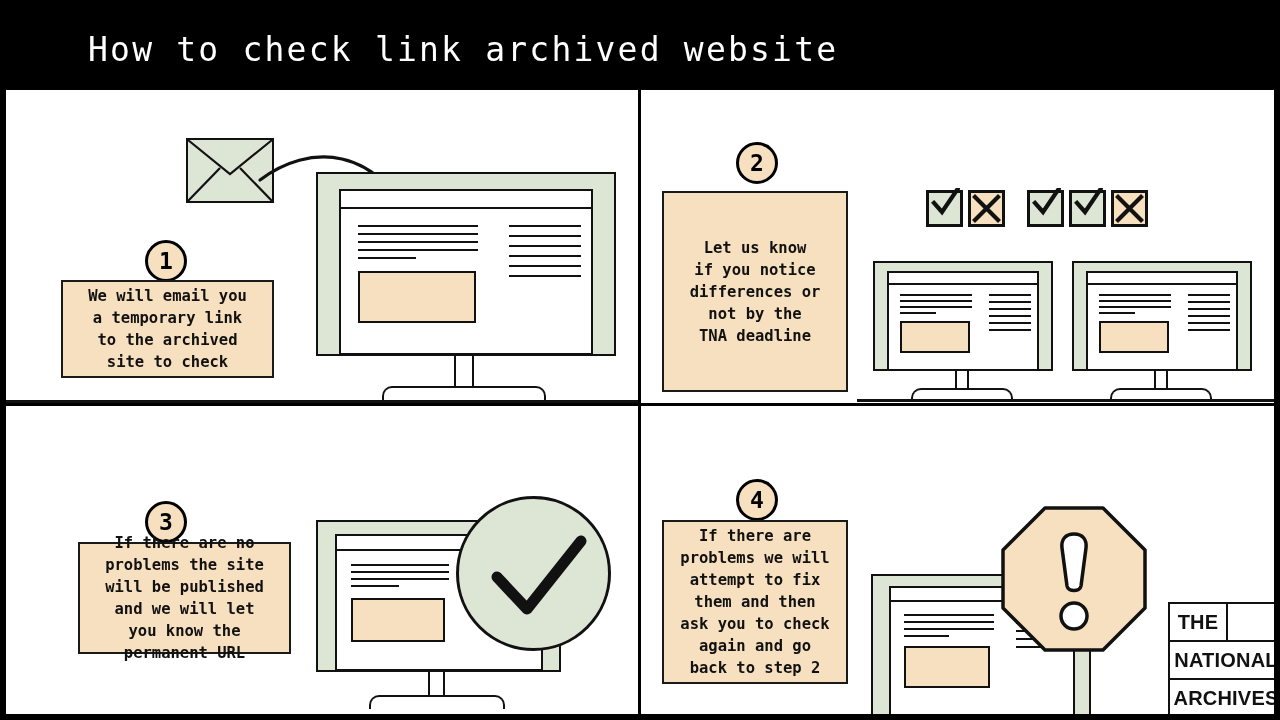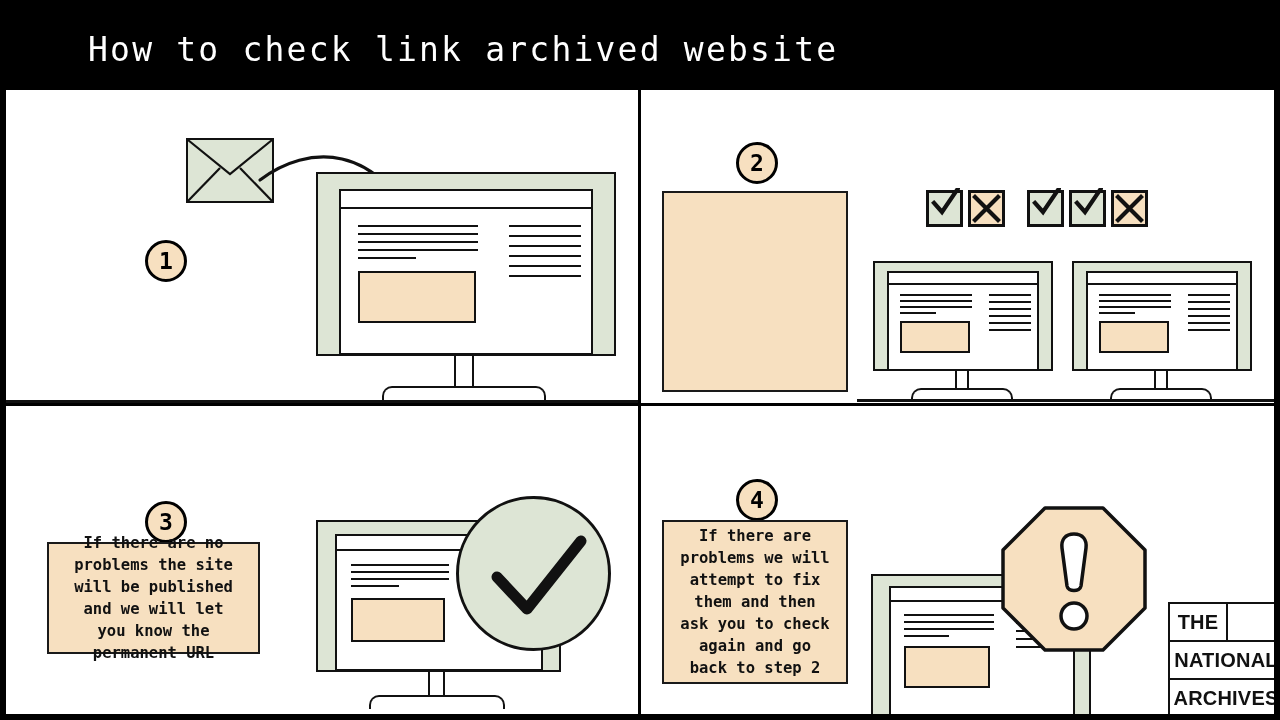--- a/index.html
+++ b/index.html
@@ -142,20 +142,26 @@
         </svg>
       </div>
 
       <svg class="arrow" width="200" height="130" viewBox="0 0 200 130" style="position:absolute; left:250px; top:48px;">
         <path d="M4,42 C52,6 122,4 162,96" fill="none" stroke="#111" stroke-width="3.2" stroke-linecap="round"></path>
         <path d="M150,78 L163,104 L174,80" fill="#111"></path>
       </svg>
 
       <div class="badge" style="left:139px; top:150px;">1</div>
 
+      <div class="caption" style="left:55px; top:190px; width:213px; height:98px;">
+        <div class="para">We will email you
+a temporary link
+to the archived
+site to check</div>
+      </div>
 
       <div class="monitor" style="left:310px; top:82px; width:300px; height:228px;">
         <div class="mon-bezel" style="height:184px;"></div>
         <div class="mon-screen" style="left:23px; top:17px; width:254px; height:166px;">
           <div class="mon-topbar" style="height:18px;"></div>
           <div class="ln" style="left:17px; top:34px; width:120px; height:2.4px;"></div>
           <div class="ln" style="left:17px; top:42px; width:120px; height:2.4px;"></div>
           <div class="ln" style="left:17px; top:50px; width:120px; height:2.4px;"></div>
           <div class="ln" style="left:17px; top:58px; width:120px; height:2.4px;"></div>
           <div class="ln" style="left:17px; top:66px; width:58px; height:2.4px;"></div>
@@ -171,20 +177,25 @@
         <div class="mon-base" style="left:66px; top:214px; width:164px; height:16px;"></div>
       </div>
       <div class="ground" style="left:0; top:310px; width:632px;"></div>
     </div>
 
     <div class="panel p2">
 
       <div class="badge" style="left:95px; top:52px;">2</div>
 
       <div class="caption" style="left:21px; top:101px; width:186px; height:201px; line-height:22px;">
+        <div class="para">Let us know
+if you notice
+differences or
+not by the
+TNA deadline</div>
       </div>
 
       <div class="markrow" style="left:285px; top:100px;">
         <div class="markbox green">
           <svg width="31" height="31" viewBox="0 0 31 31" style="position:absolute;left:0;top:-5px;">
             <path d="M5,15 L13,24 L30,-1" fill="none" stroke="#111" stroke-width="4.2" stroke-linecap="square"></path>
           </svg>
         </div>
         <div class="markbox peach gap">
           <svg width="31" height="31" viewBox="0 0 31 31" style="position:absolute;left:0;top:0;">
@@ -248,21 +259,21 @@
         <div class="mon-base" style="left:38px; top:127px; width:102px; height:12px;"></div>
       </div>
 
       <div class="ground" style="left:216px; top:309px; width:417px;"></div>
     </div>
 
     <div class="panel p3">
 
       <div class="badge" style="left:139px; top:95px;">3</div>
 
-      <div class="caption" style="left:41px; top:136px; width:213px; height:112px;">
+      <div class="caption" style="left:72px; top:136px; width:213px; height:112px;">
         <div class="para">If there are no
 problems the site
 will be published
 and we will let
 you know the
 permanent URL</div>
       </div>
 
       <div class="monitor" style="left:310px; top:114px; width:245px; height:188px;">
         <div class="mon-bezel" style="height:152px;"></div>

